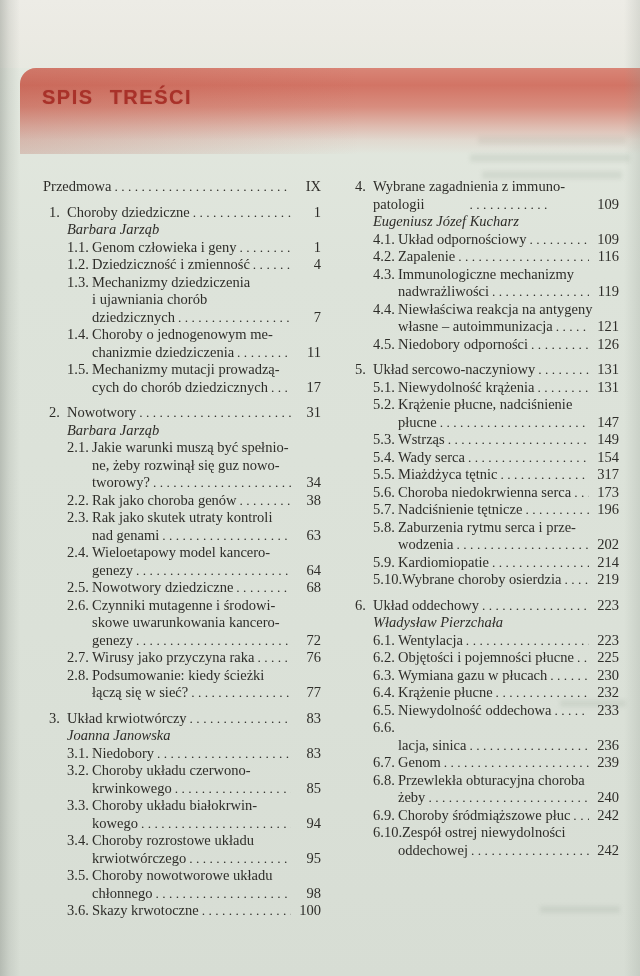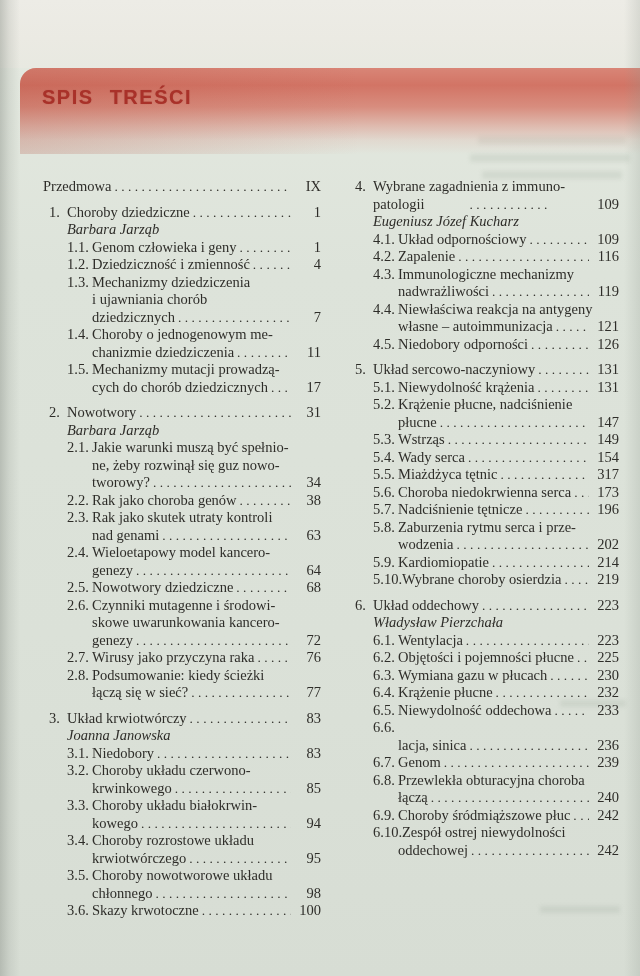--- a/index.html
+++ b/index.html
@@ -551,21 +551,21 @@
             <span class="dots"></span>
             <span class="pg">239</span>
           </div>
         </div>
         <div class="item section l1">
           <div class="line line-first">
             <span class="num">6.8.</span>
             <span class="txt">Przewlekła obturacyjna choroba</span>
           </div>
           <div class="line line-wrap">
-            <span class="txt">łączą</span>
+            <span class="txt">żeby</span>
             <span class="dots"></span>
             <span class="pg">240</span>
           </div>
         </div>
         <div class="item section l1">
           <div class="line line-first">
             <span class="num">6.9.</span>
             <span class="txt">Choroby śródmiąższowe płuc</span>
             <span class="dots"></span>
             <span class="pg">242</span>

